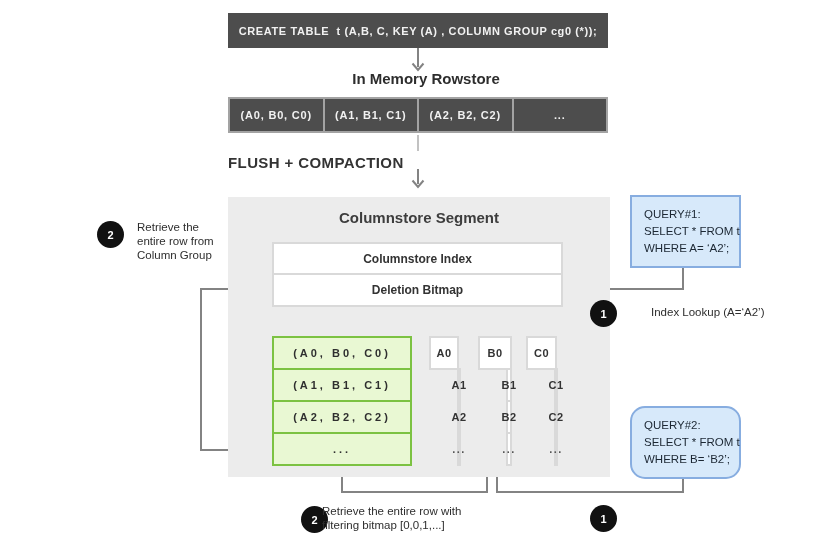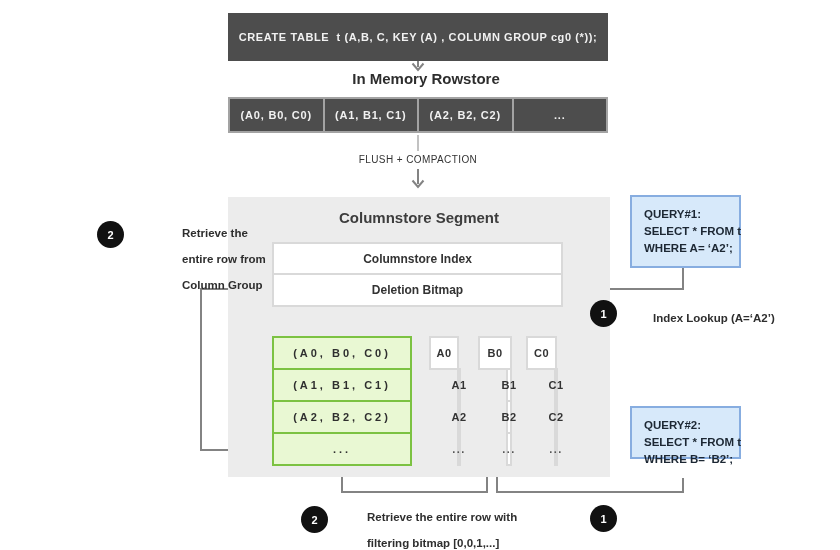--- a/index.html
+++ b/index.html
@@ -7,40 +7,40 @@
     --blue-fill:#d7e9fa; --blue-border:#87ade0; --connector:#838383; --circle:#111111;
     --text-dark:#333333; --bar-border:#a3a3a3; --white-border:#d9d9d9;
   }
   *{margin:0;padding:0;box-sizing:border-box;}
   html,body{background:#ffffff;}
   body{font-family:"Liberation Sans",sans-serif;}
   .canvas{position:relative;width:840px;height:550px;background:#ffffff;overflow:hidden;}
   .connectors{position:absolute;left:0;top:0;width:840px;height:550px;pointer-events:none;}
 
   .create-bar{
-    position:absolute;left:228px;top:13px;width:380px;height:48px;
+    position:absolute;left:228px;top:13px;width:380px;height:35px;
     background:var(--dark-bar);color:#f1f1f1;font-size:11px;font-weight:bold;
     letter-spacing:0.6px;display:flex;align-items:center;justify-content:center;white-space:pre;
   }
   .rowstore-title{
     position:absolute;left:236px;top:70px;width:380px;text-align:center;
     font-size:15px;font-weight:bold;color:#2d2d2d;
   }
   .rowstore-bar{
     position:absolute;left:228px;top:97px;width:380px;height:36px;
     background:var(--bar-border);border:2px solid var(--bar-border);
     display:flex;gap:2px;
   }
   .rowstore-cell{
     flex:1;background:var(--dark-bar);color:#f1f1f1;font-size:11px;font-weight:bold;
     letter-spacing:0.8px;display:flex;align-items:center;justify-content:center;
   }
   .flush-label{
-    position:absolute;left:228px;top:154px;width:380px;text-align:center;
-    font-size:10px;font-weight:normal;color:var(--text-dark);letter-spacing:0.4px;
+    position:absolute;left:228px;top:154px;width:380px;text-align:left;
+    font-size:15px;font-weight:bold;color:var(--text-dark);letter-spacing:0.4px;
   }
   .segment-box{position:absolute;left:228px;top:197px;width:382px;height:280px;background:var(--segment-bg);}
   .segment-title{
     position:absolute;left:228px;top:209px;width:382px;text-align:center;
     font-size:15px;font-weight:bold;color:#3d3d3d;
   }
   .wide-bar{
     position:absolute;left:272px;width:291px;height:33px;background:#ffffff;
     border:2px solid var(--white-border);display:flex;align-items:center;justify-content:center;
     font-size:12px;font-weight:bold;color:var(--text-dark);
@@ -66,33 +66,33 @@
     font-size:11px;font-weight:bold;color:var(--text-dark);letter-spacing:0.5px;
   }
   .val-cell + .val-cell{margin-top:-2px;margin-left:28px;}
   .dots{color:#555;letter-spacing:1.5px;}
 
   .query-box{
     position:absolute;left:630px;width:111px;background:var(--blue-fill);
     border:2px solid var(--blue-border);padding:9px 6px 0 12px;
   }
   .q1{top:195px;height:73px;}
-  .q2{top:406px;height:53px;}
-  .query-line{font-size:11.5px;font-weight:bold;color:#1c2733;line-height:17px;white-space:nowrap;}
+  .q2{top:406px;height:73px;border-radius:15px;}
+  .query-line{font-size:11.5px;font-weight:normal;color:#1c2733;line-height:17px;white-space:nowrap;}
 
   .ann-circle{
     position:absolute;width:27px;height:27px;border-radius:50%;background:var(--circle);
     color:#ffffff;font-size:11px;font-weight:bold;display:flex;align-items:center;justify-content:center;
   }
   .ann-text{
-    position:absolute;font-size:11.5px;font-weight:bold;color:#2e2e2e;
-    line-height:26px;white-space:pre-line;margin-left:45px;
+    position:absolute;font-size:11.5px;font-weight:normal;color:#2e2e2e;
+    line-height:14px;white-space:pre-line;
   }
   .c2t{left:97px;top:221px;}  .t2t{left:137px;top:220px;width:130px;}
-  .c1t{left:590px;top:300px;} .t1t{left:608px;top:305px;width:190px;}
+  .c1t{left:590px;top:300px;} .t1t{left:651px;top:305px;width:190px;}
   .c2b{left:301px;top:506px;} .t2b{left:322px;top:504px;width:200px;}
   .c1b{left:590px;top:505px;} .t1b{left:630px;top:503px;width:170px;}
 </style>
 </head>
 <body>
 
 <div class="canvas">
 
   <svg class="connectors" viewBox="0 0 840 550">
     <g fill="none" stroke="#838383" stroke-width="2">

